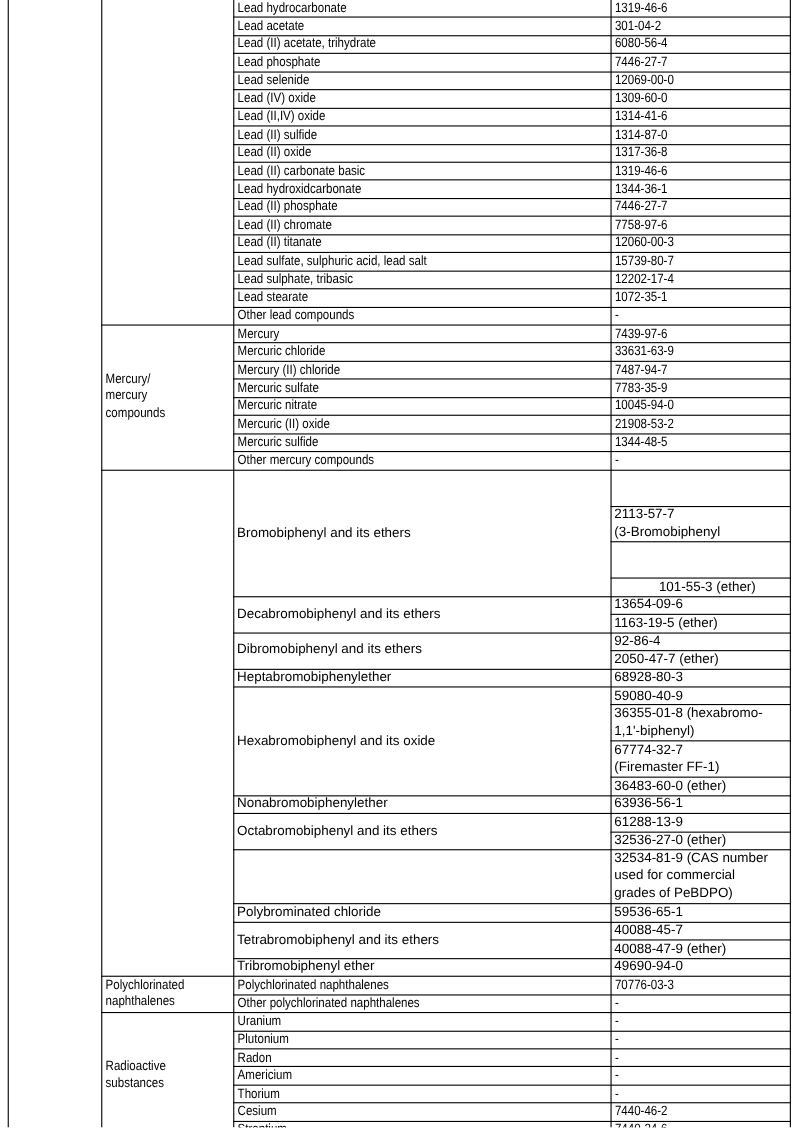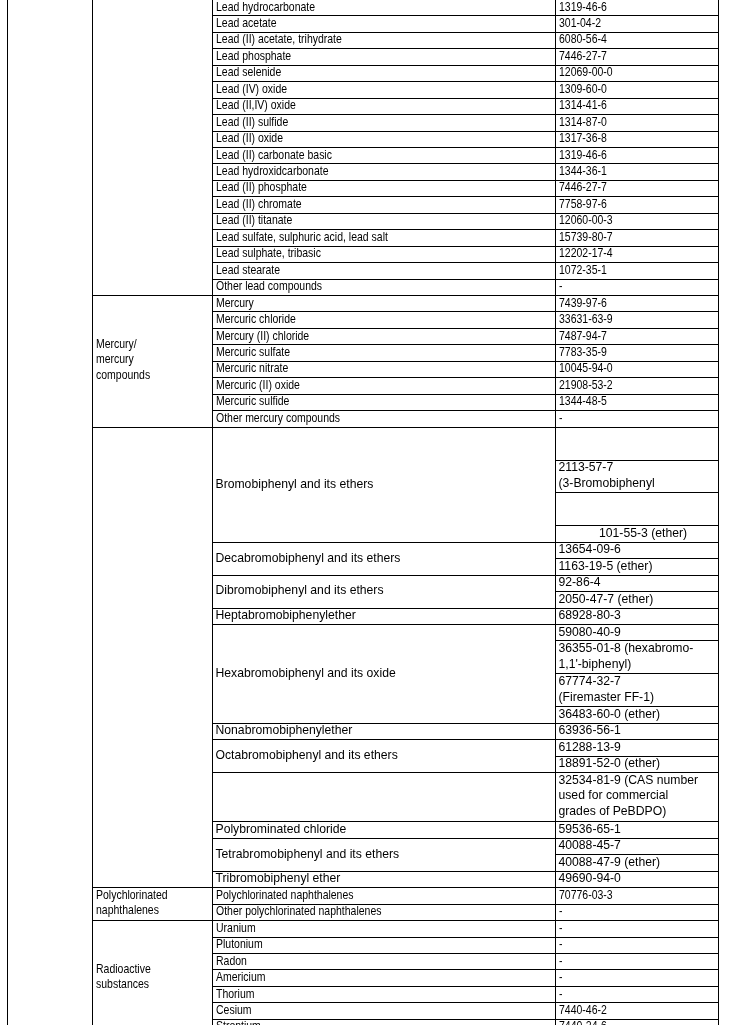--- a/index.html
+++ b/index.html
@@ -133,21 +133,21 @@
 (Firemaster FF-1)</div>
     <div class="hline" style="left: 555px; top: 706.25px; width: 164px;"></div>
     <div class="cell" style="left: 558.5px; top: 706.85px; white-space: pre;">36483-60-0 (ether)</div>
     <div class="hline" style="left: 212px; top: 722.7px; width: 507px;"></div>
     <div class="cell" style="left: 215.5px; top: 723.3px; white-space: pre;">Nonabromobiphenylether</div>
     <div class="cell" style="left: 558.5px; top: 723.3px; white-space: pre;">63936-56-1</div>
     <div class="hline" style="left: 212px; top: 739.15px; width: 507px;"></div>
     <div class="cell" style="left: 215.5px; top: 747.975px; white-space: pre;">Octabromobiphenyl and its ethers</div>
     <div class="cell" style="left: 558.5px; top: 739.75px; white-space: pre;">61288-13-9</div>
     <div class="hline" style="left: 555px; top: 755.6px; width: 164px;"></div>
-    <div class="cell" style="left: 558.5px; top: 756.2px; white-space: pre;">18891-52-0 (ether)</div>
+    <div class="cell" style="left: 558.5px; top: 756.2px; white-space: pre;">32536-27-0 (ether)</div>
     <div class="hline" style="left: 212px; top: 772.05px; width: 507px;"></div>
     <div class="cell" style="left: 558.5px; top: 772.65px; white-space: pre;">32534-81-9 (CAS number
 used for commercial
 grades of PeBDPO)</div>
     <div class="hline" style="left: 212px; top: 821.4px; width: 507px;"></div>
     <div class="cell" style="left: 215.5px; top: 822px; white-space: pre;">Polybrominated chloride</div>
     <div class="cell" style="left: 558.5px; top: 822px; white-space: pre;">59536-65-1</div>
     <div class="hline" style="left: 212px; top: 837.85px; width: 507px;"></div>
     <div class="cell" style="left: 215.5px; top: 846.675px; white-space: pre;">Tetrabromobiphenyl and its ethers</div>
     <div class="cell" style="left: 558.5px; top: 838.45px; white-space: pre;">40088-45-7</div>

